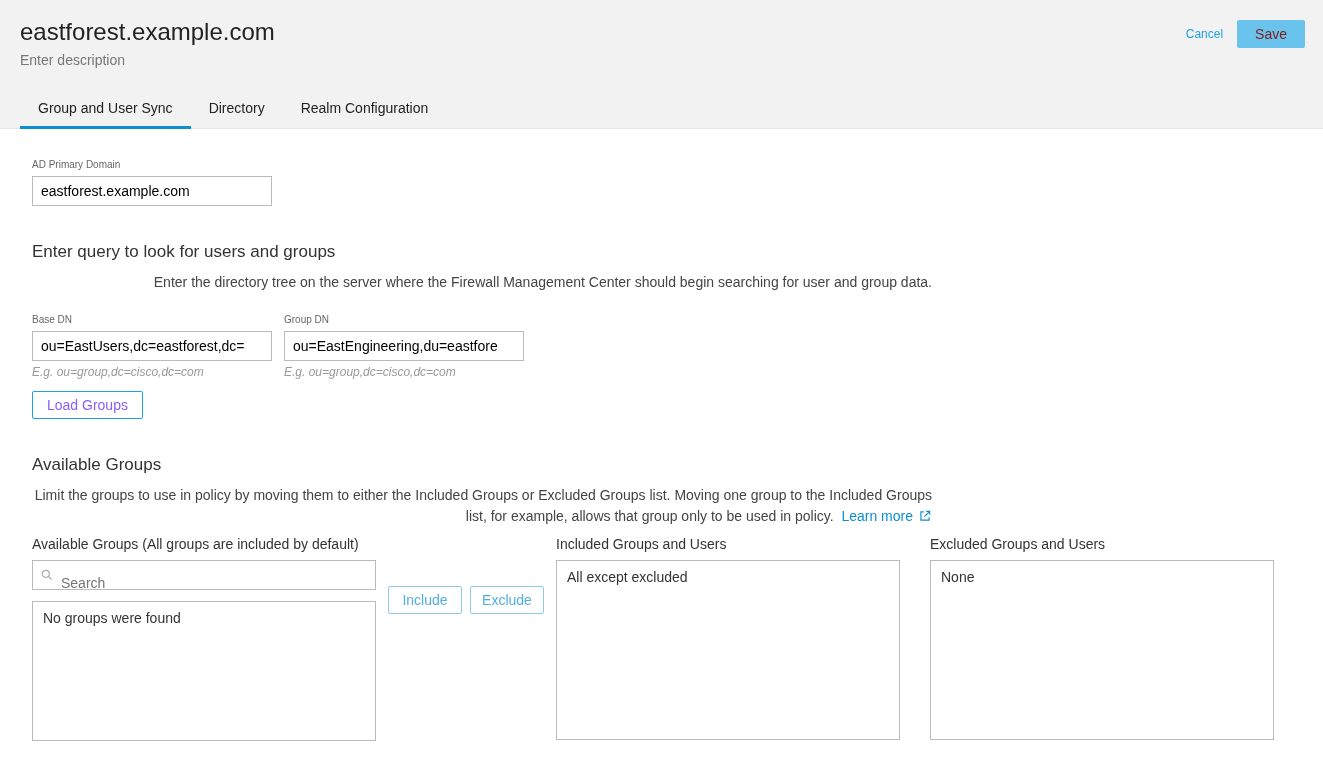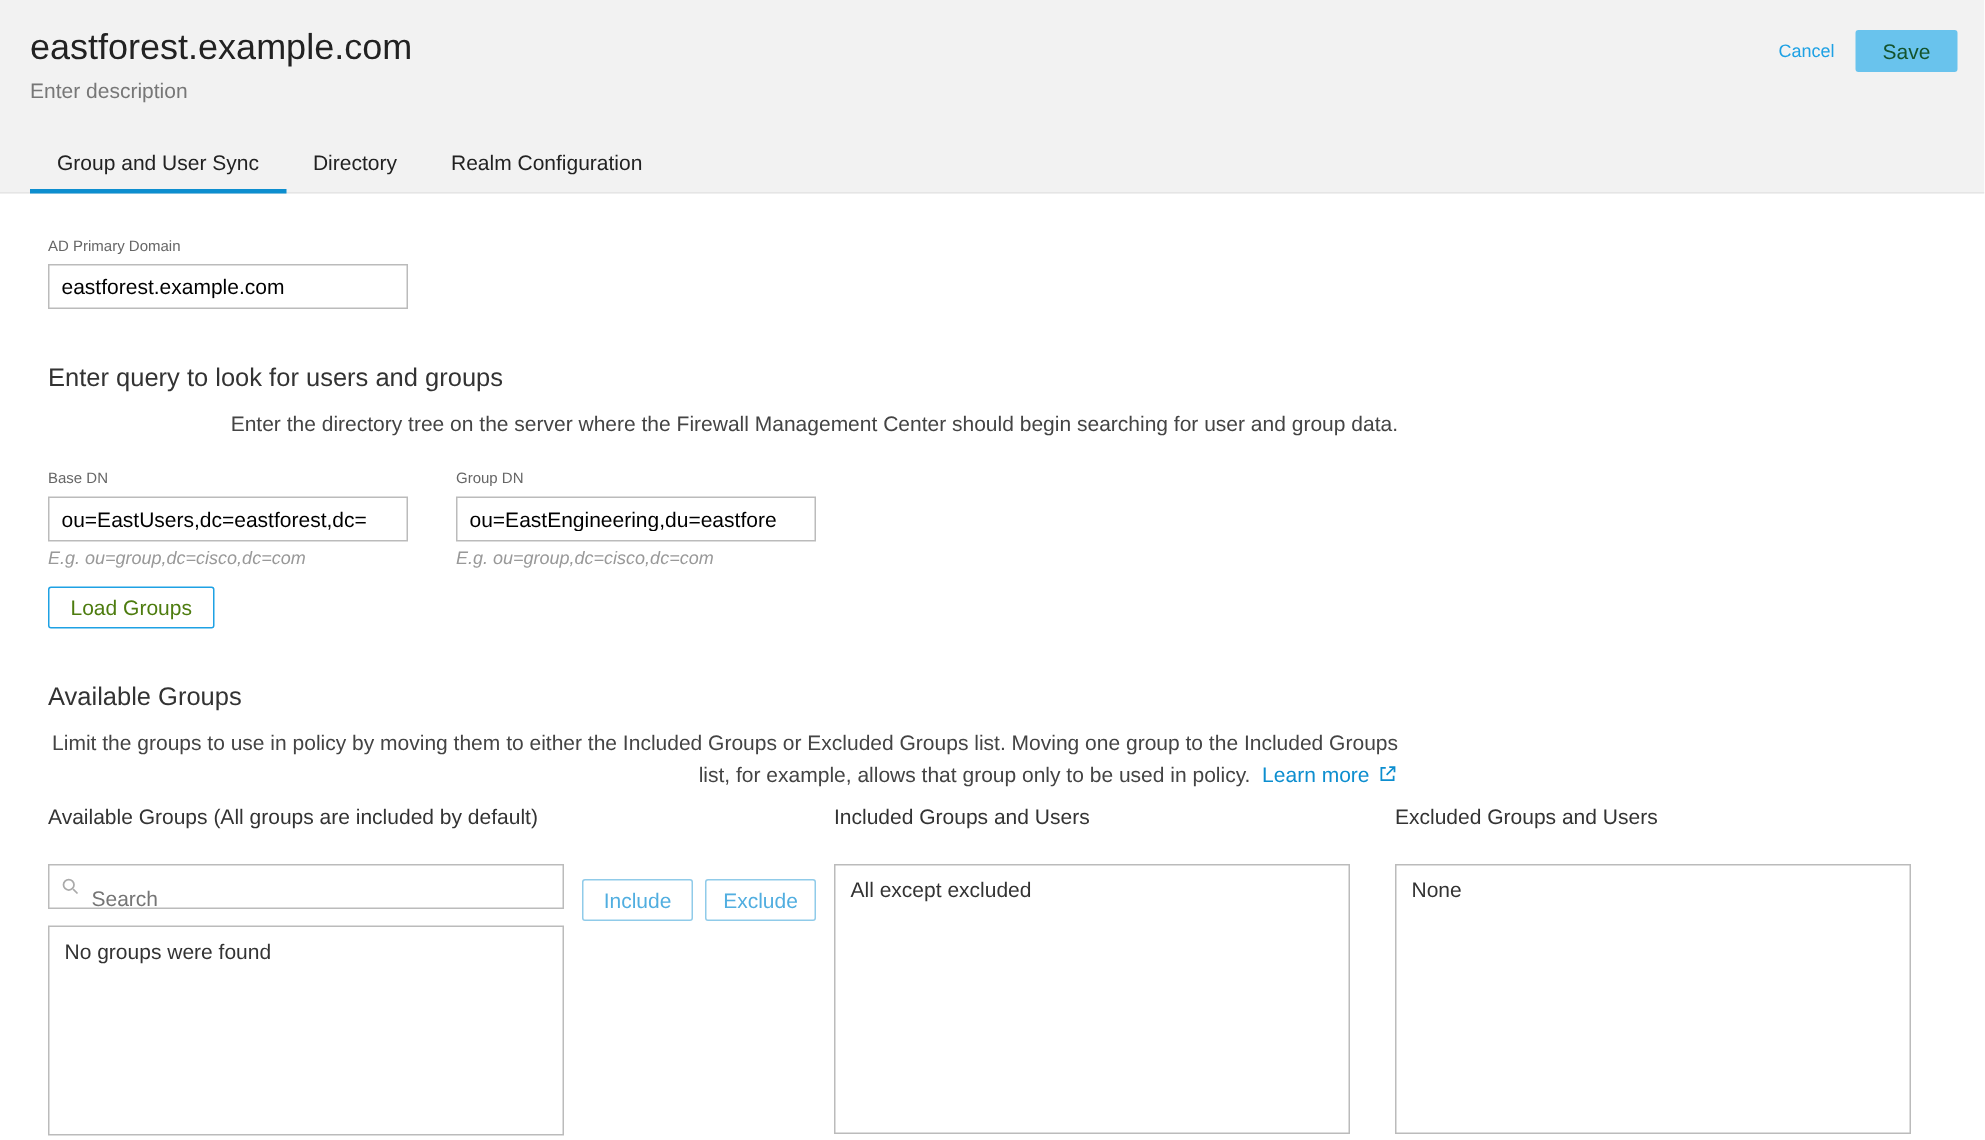--- a/index.html
+++ b/index.html
@@ -3,39 +3,39 @@
 <meta charset="utf-8">
 <style>
   * { box-sizing: border-box; }
   html, body { margin:0; padding:0; font-family: Arial, Helvetica, sans-serif; font-size:14px; color:#222; }
   body { width:1323px; background:#fff; }
   .topbar { background:#f2f2f2; padding:18px 20px 0 20px; border-bottom:1px solid #e5e5e5; position:relative; }
   .title { font-size:24px; font-weight:400; color:#222; margin:0; }
   .subtitle { font-size:14px; color:#777; margin:6px 0 0 0; }
   .header-actions { position:absolute; top:20px; right:18px; display:flex; align-items:center; gap:14px; }
   .link-btn { color:#1ea1e4; font-size:12px; cursor:pointer; }
-  .save-btn { background:#69c3ed; color:#14532d; border:none; font-size:14px; padding:6px 18px; border-radius:2px; cursor:pointer;text-align:center; }
+  .save-btn { background:#69c3ed; color:#7f1d1d; border:none; font-size:14px; padding:6px 18px; border-radius:2px; cursor:pointer;text-align:center; }
   .tabs { display:flex; margin-top:22px; }
   .tab { padding:10px 18px 12px 18px; font-size:14px; color:#222; cursor:pointer; position:relative; }
   .tab.active { font-weight:400; }
   .tab.active::after { content:""; position:absolute; left:0; right:0; bottom:-1px; height:3px; background:#0d8ecf; }
   .content { padding:24px 20px 40px 32px; }
   .field-label { font-size:10px; color:#666; margin-bottom:6px; }
   .text-input { width:240px; height:30px; padding:4px 8px; font-size:14px; border:1px solid #bbb; background:#fff; outline:none; }
   .hint { font-size:12px; color:#999; font-style:italic; margin-top:4px; }
   .section-title { font-size:17px; color:#333; margin:36px 0 10px 0; font-weight:400; }
   .section-desc { font-size:14px; color:#444; margin:0 0 22px 0; max-width:900px; line-height:1.45;text-align:right; }
-  .row { display:flex; gap:32px; }
+  .row { display:flex; gap:12px; }
   .col { display:flex; flex-direction:column; }
-  .outline-btn { margin-top:12px; padding:5px 14px; background:#fff; color:#4d7c0f; border:1px solid #1ea1e4; border-radius:2px; font-size:14px; cursor:pointer; width:fit-content; }
+  .outline-btn { margin-top:12px; padding:5px 14px; background:#fff; color:#8b5cf6; border:1px solid #1ea1e4; border-radius:2px; font-size:14px; cursor:pointer; width:fit-content; }
   .learn-link { color:#0d8ecf; cursor:pointer; display:inline-flex; align-items:center; gap:5px; }
   .learn-link svg { width:14px; height:14px; }
   .group-cols { display:flex; align-items:flex-start; gap:12px; margin-top:10px; }
   .group-col { display:flex; flex-direction:column; }
-  .col-label { font-size:14px; color:#333; margin-bottom:24px; }
+  .col-label { font-size:14px; color:#333; margin-bottom:8px; }
   .search-wrap { position:relative; width:344px; }
   .search-wrap svg { position:absolute; left:8px; top:50%; transform:translateY(-50%); width:14px; height:14px; stroke:#aaa; fill:none; }
   .search-input { width:100%; height:30px; padding:20px 8px 4px 28px; font-size:14px; border:1px solid #bbb; background:#fff; outline:none; color:#666; }
   .listbox { width:344px; height:140px; border:1px solid #bbb; background:#fff; padding:8px 10px; font-size:14px; color:#333; margin-top:10px; }
   .listbox.tall { height:180px; margin-top:0; }
   .action-col { display:flex; gap:8px; justify-content:center; padding-top:50px; }
   .mini-btn { padding:5px 10px; background:#fff; color:#51aee0; border:1px solid #90cbe9; border-radius:2px; font-size:14px; cursor:pointer; width:74px; text-align:center; }
 </style>
 </head>
 <body>

